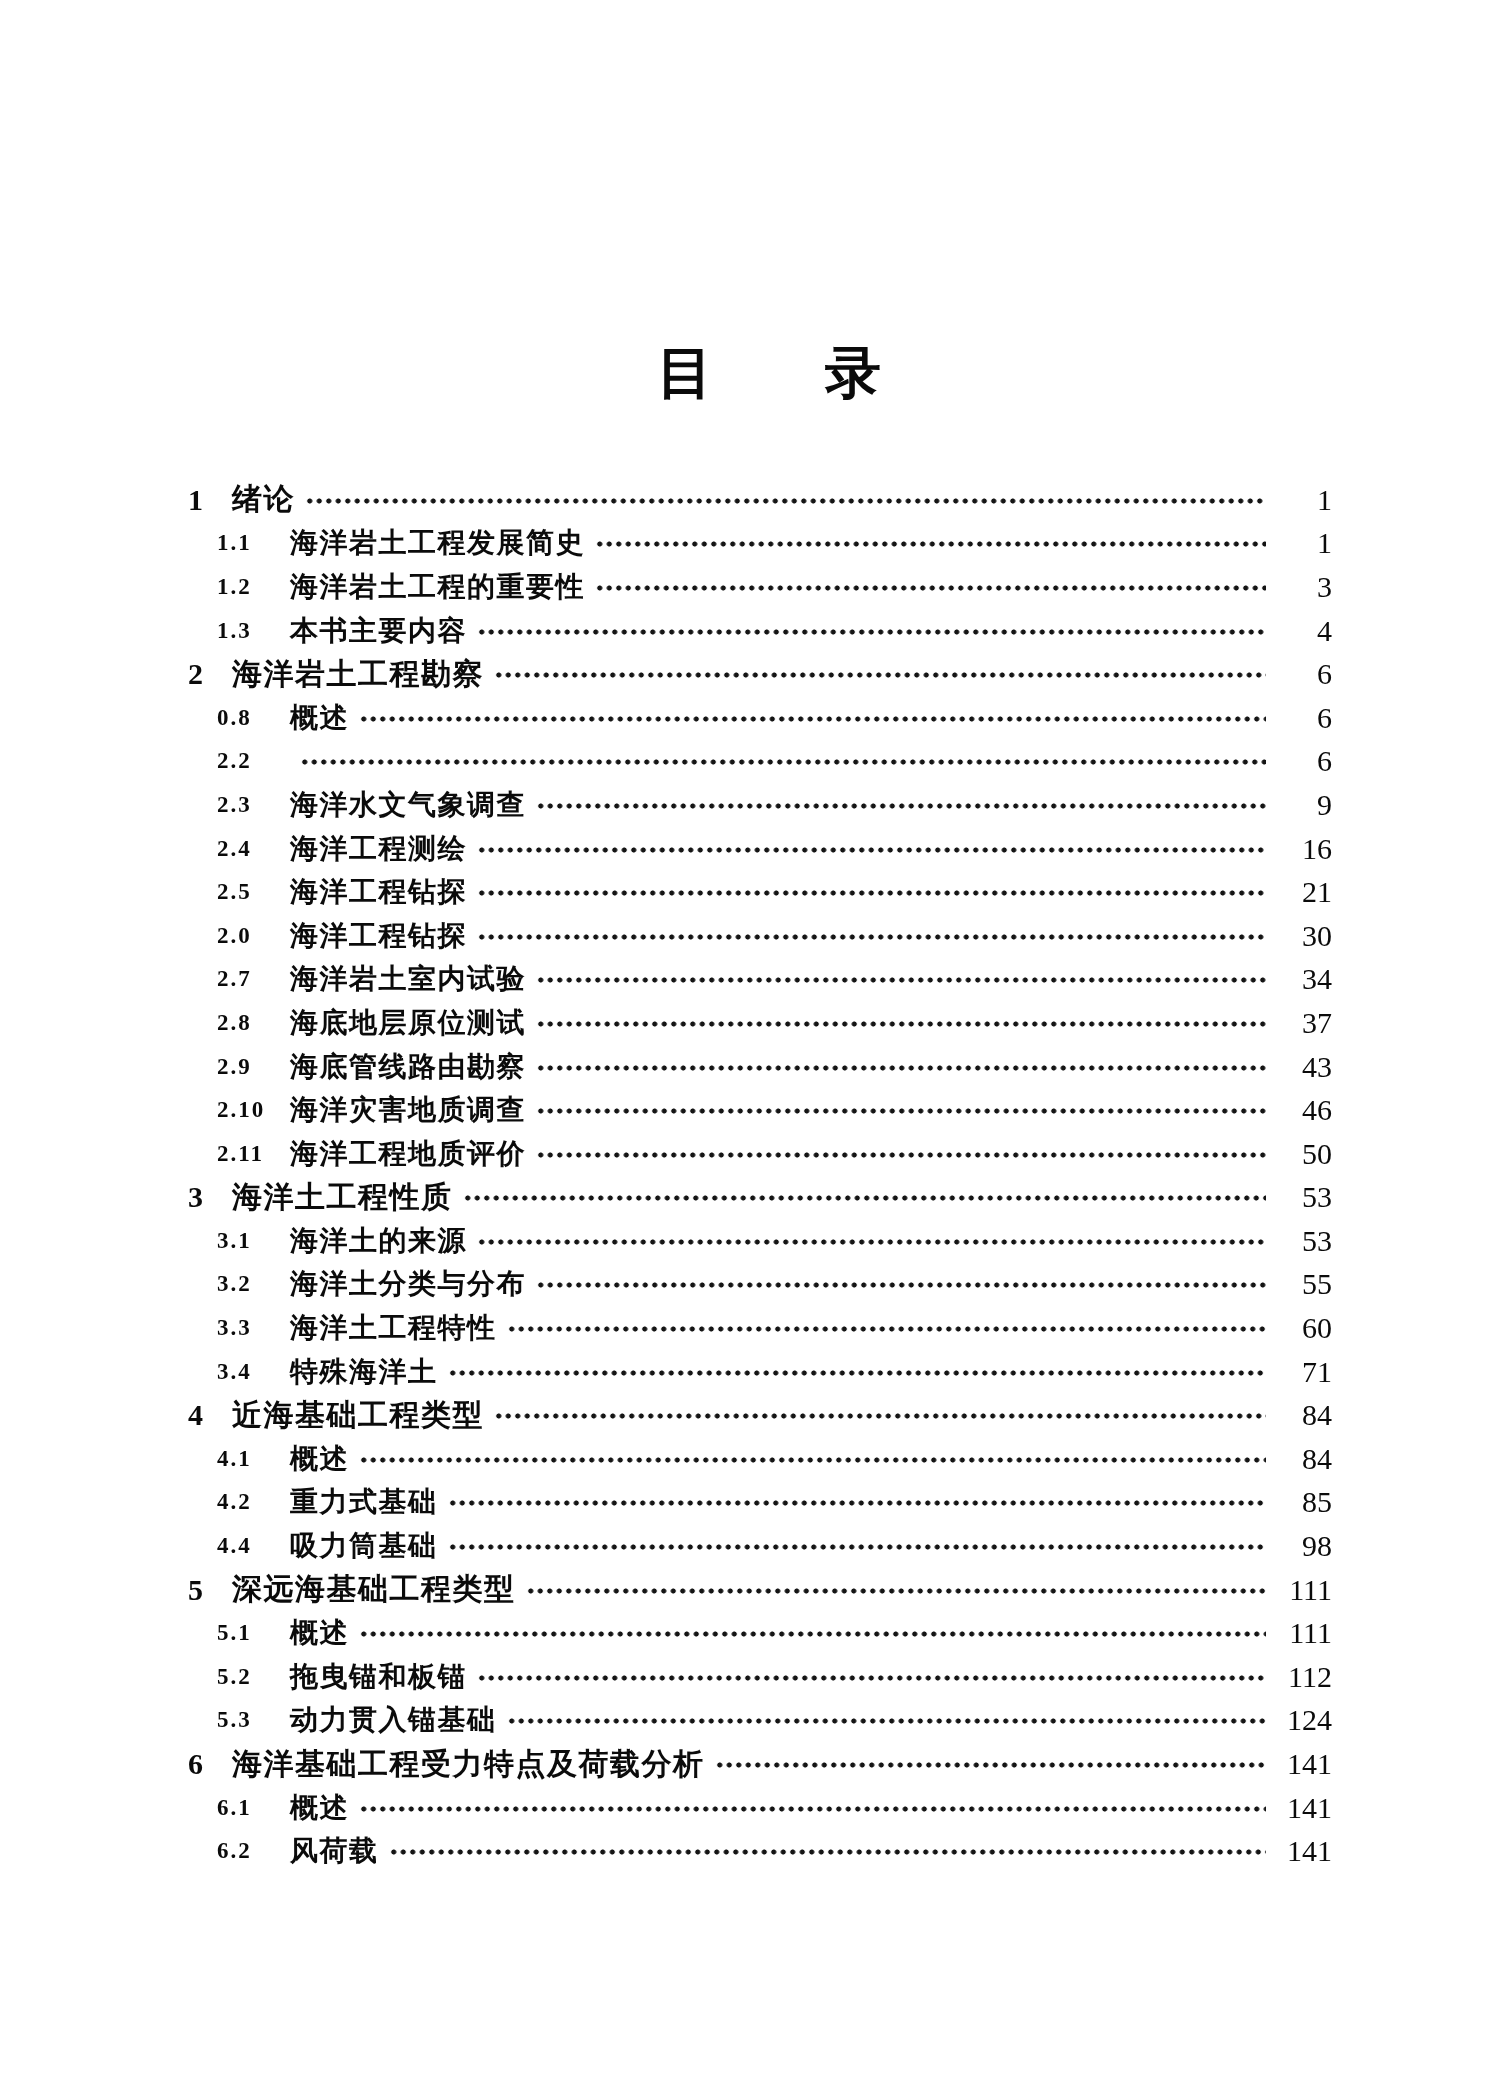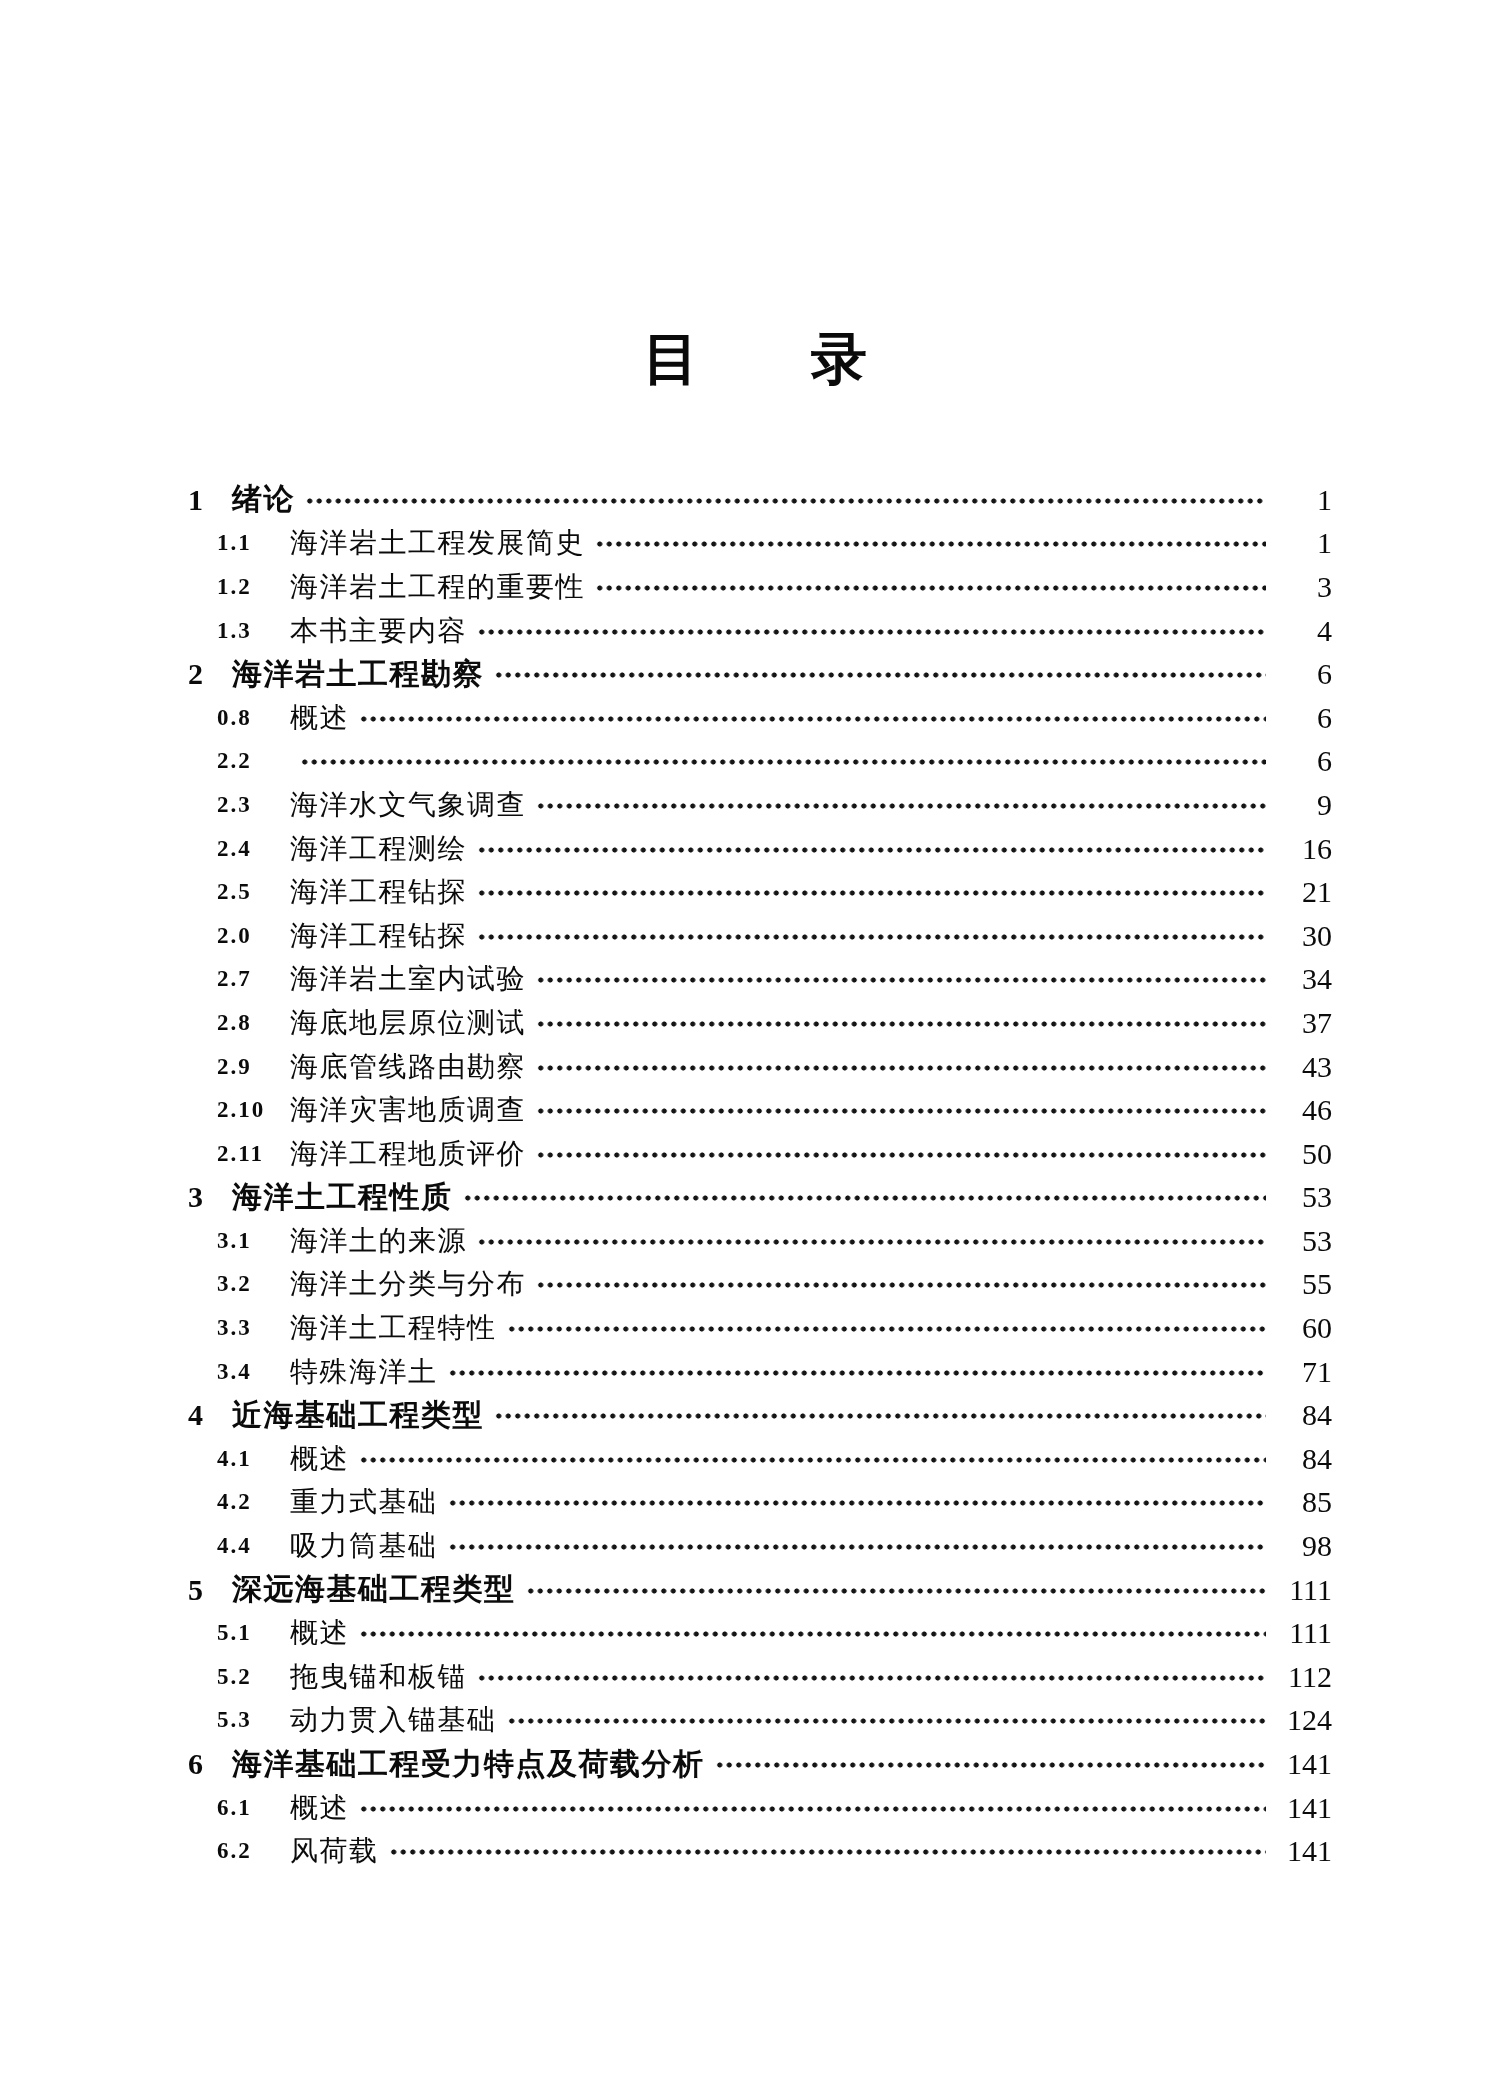--- a/index.html
+++ b/index.html
@@ -12,21 +12,21 @@
     width: 1497px;
     height: 2095px;
     background: #ffffff;
     color: #0b0b0b;
     overflow: hidden;
   }
   .doc-title {
     position: absolute;
     top: 328px;
     left: 643px;
-    margin: 0;
+    margin: 14px;
     font-family: Liberation Sans, sans-serif;
     font-weight: 700;
     font-size: 56px;
     line-height: 62px;
     letter-spacing: 0px;
     white-space: pre;
     color: #0a0a0a;
   }
   .toc {
     position: absolute;
@@ -62,21 +62,21 @@
   }
   .toc-row.level-2 {
     padding-left: 29px;
   }
   .toc-row.level-2 .num {
     font-weight: 700;
     min-width: 73px;
     font-size: 23px;
   }
   .toc-row.level-2 .ttl {
-    font-weight: 400;
+    font-weight: 700;
     font-size: 28px;
   }
   .leader {
     flex: 1 1 auto;
     align-self: center;
     height: 12px;
     margin: 2px 6px 0 10px;
     background-image: radial-gradient(circle, #141414 2.2px, rgba(0,0,0,0) 2.9px);
     background-size: 9.5px 12px;
     background-position: left center;

